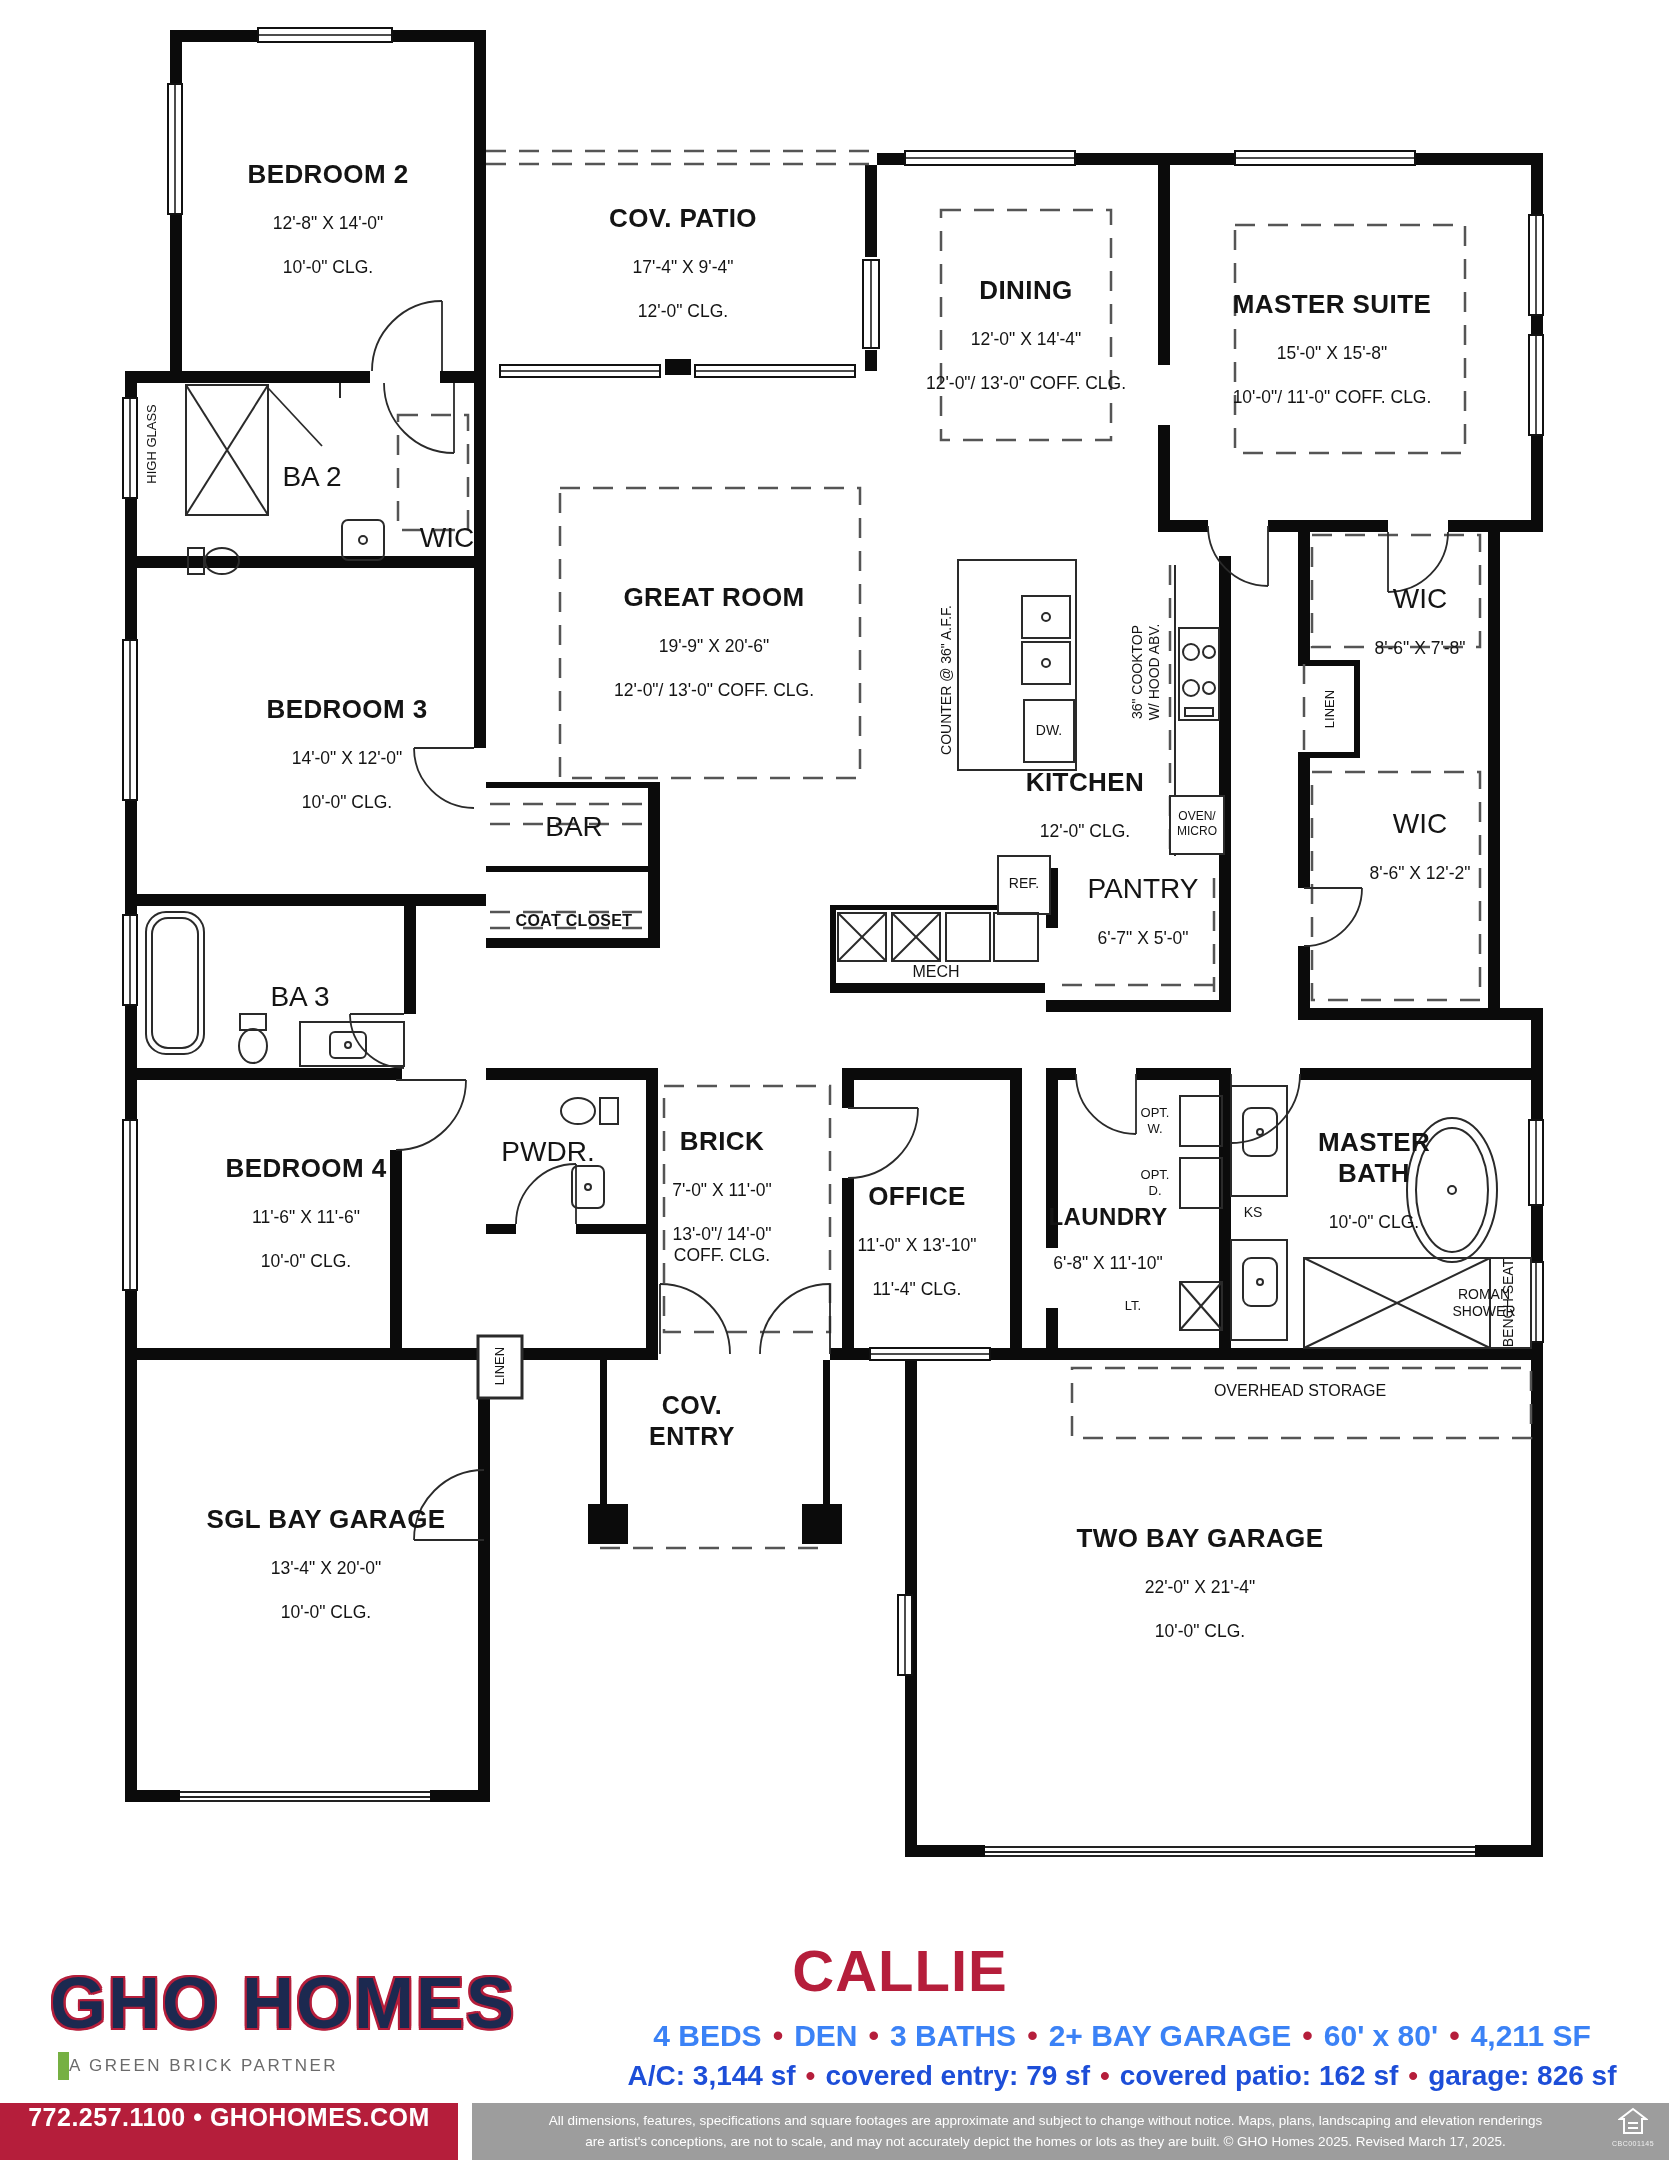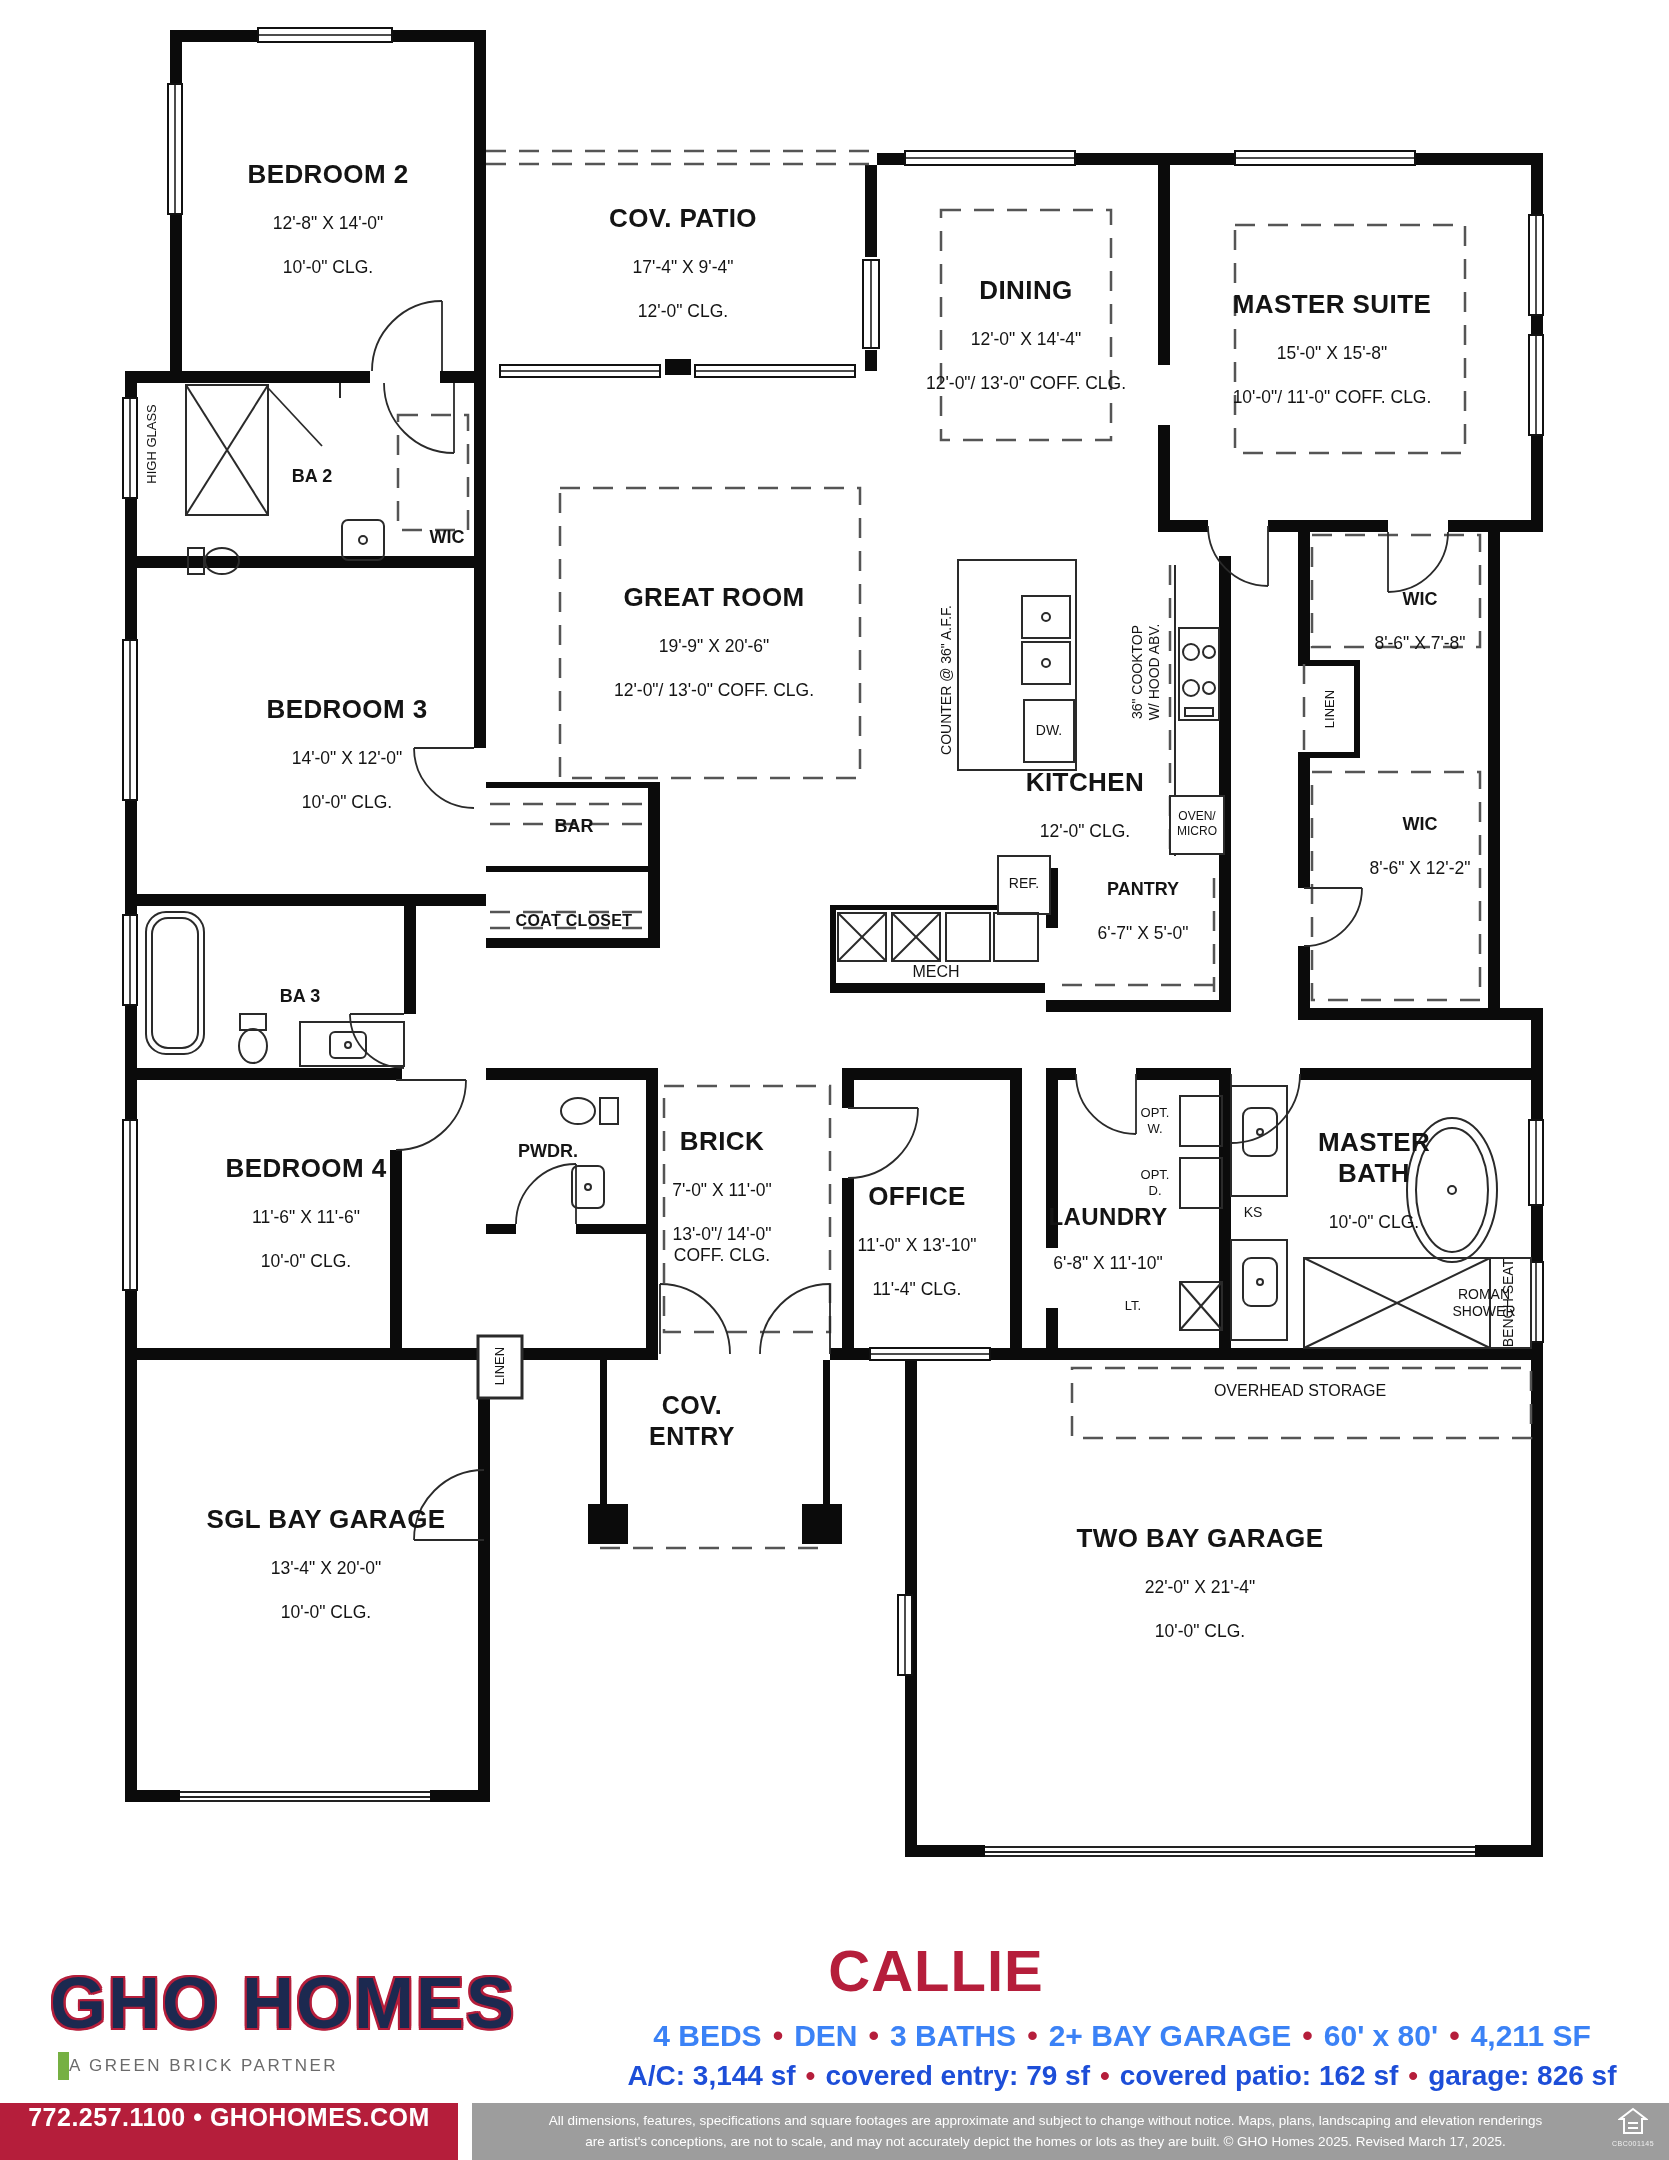--- a/index.html
+++ b/index.html
@@ -4,35 +4,35 @@
 <style>
   html,body{margin:0;padding:0;background:#fff;}
   #sheet{position:relative;width:1669px;height:2160px;background:#fff;overflow:hidden;
          font-family:"Liberation Sans",sans-serif;color:#111;}
   #plan-svg{position:absolute;left:0;top:0;}
   .lbl{position:absolute;transform:translate(-50%,-50%);text-align:center;color:#141414;
        white-space:pre-line;line-height:1.22;}
   .vert{transform:translate(-50%,-50%) rotate(-90deg);white-space:nowrap;}
   .rname{font-weight:bold;font-size:26px;letter-spacing:.4px;}
   .rdim{font-size:17.5px;margin-top:3px;}
-  .sm{font-weight:bold;font-size:18px;}
+  .sm{font-weight:normal;font-size:28px;}
   .smd{font-weight:bold;font-size:16px;letter-spacing:.3px;}
   .md{font-size:16px;}
   .xs{font-size:13px;}
   .an{font-size:14px;}
   
   .brand{position:absolute;left:50px;top:1962px;font-size:72px;font-weight:800;letter-spacing:2px;
          color:#1c2950;-webkit-text-stroke:0;text-shadow:
          -2px -2px 0 #b51e3b, 2px -2px 0 #b51e3b, -2px 2px 0 #b51e3b, 2px 2px 0 #b51e3b,
          0 -2px 0 #b51e3b, 0 2px 0 #b51e3b, -2px 0 0 #b51e3b, 2px 0 0 #b51e3b;}
   .partner-row{position:absolute;left:58px;top:2052px;display:flex;align-items:center;}
   .partner-bar{width:11px;height:28px;background:#76b043;}
   .partner-txt{font-size:17px;letter-spacing:2.5px;color:#6b6b6b;}
   .plan-name{position:absolute;left:900px;top:1970px;transform:translate(-50%,-50%);
-             font-size:58px;font-weight:800;color:#b51e3b;letter-spacing:1px;margin-left:36px;}
+             font-size:58px;font-weight:800;color:#b51e3b;letter-spacing:1px;}
   .specs-line{position:absolute;left:1122px;top:2036px;transform:translate(-50%,-50%);
               white-space:nowrap;font-size:30px;font-weight:bold;color:#3b82f6;}
   .specs-line span + span::before{content:"\2022";color:#b51e3b;margin:0 11px;font-weight:bold;}
   .areas-line{position:absolute;left:1122px;top:2076px;transform:translate(-50%,-50%);
               white-space:nowrap;font-size:28px;font-weight:600;color:#1d4ed8;}
   .areas-line span + span::before{content:"\2022";color:#b51e3b;margin:0 10px;}
   .red-bar{position:absolute;left:0;top:2103px;width:458px;height:57px;background:#b51e3b;
            display:flex;align-items:flex-start;justify-content:center;}
   .red-bar-text{color:#fff;font-size:25px;font-weight:bold;letter-spacing:.5px;white-space:nowrap;}
   .gray-bar{position:absolute;left:472px;top:2103px;width:1197px;height:57px;background:#9d9d9d;

